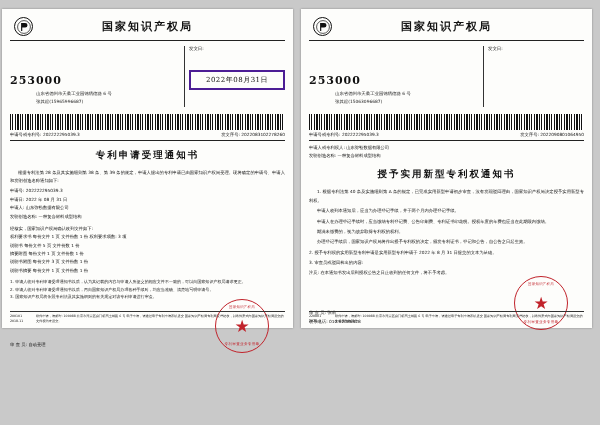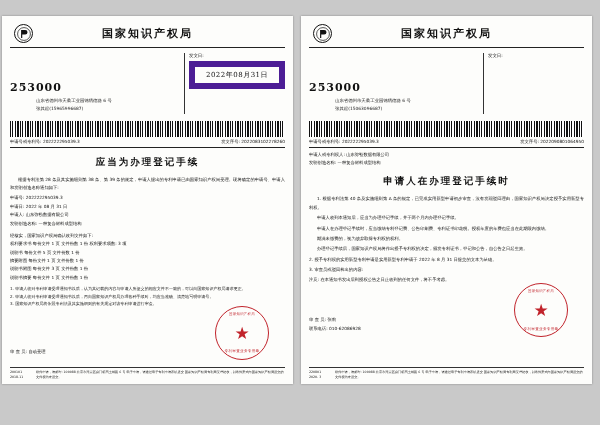--- a/index.html
+++ b/index.html
@@ -4,22 +4,22 @@
 <style>
   html,body{margin:0;padding:0;}
   body{
     width:600px;height:425px;
     background:#c9c9c9;
     font-family:"DejaVu Sans","Liberation Sans",sans-serif;
     overflow:hidden;
   }
   .sheet{
     position:absolute;
-    top:16px;
-    width:291px;height:368px;
+    top:9px;
+    width:291px;height:319px;
     background:#fdfdfb;
     box-shadow:0 0 2px rgba(0,0,0,.35);
     box-sizing:border-box;
     padding:6px 8px 4px 8px;
     font-size:4.2px;
     color:#111;
   }
   .sheet.left{left:2px;}
   .sheet.right{left:301px;}
 
@@ -56,22 +56,22 @@
   }
   .addr-lines{font-size:4.4px;line-height:1.9;color:#222;padding-left:26px;}
   .addr-right{
     width:96px;
     border-left:1px solid #333;
     padding-left:4px;
     display:flex;flex-direction:column;
   }
   .issue-label{font-size:4.4px;margin-bottom:3px;}
   .date-box{
-    margin-top:0;
-    border:6px solid #4c1d95;
+    margin-top:16px;
+    border:2px solid #4c1d95;
     text-align:center;
     font-size:7px;
     padding:3px 0;
     font-family:"DejaVu Serif","Liberation Serif",serif;
     letter-spacing:.5px;
   }
 
   
   .barcode{
     margin-top:7px;
@@ -174,21 +174,21 @@
       <div class="date-box">2022年08月31日</div>
     </div>
   </div>
 
   <div class="barcode"></div>
   <div class="bar-row">
     <div>申请号或专利号: 202222295039.3</div>
     <div>发文序号: 2022083102278260</div>
   </div>
 
-  <div class="doc-title">应当为办理登记手续</div>
+  <div class="doc-title">专利申请受理通知书</div>
 
   <div class="para indent">根据专利法第 28 条及其实施细则第 38 条、第 39 条的规定，申请人提出的专利申请已由国家知识产权局受理。现将确定的申请号、申请人和发明创造名称通知如下:</div>
   <div class="kv">申请号: 202222295039.3</div>
   <div class="kv">申请日: 2022 年 08 月 31 日</div>
   <div class="kv">申请人: 山东弥勒数据有限公司</div>
   <div class="kv">发明创造名称: 一种复合材料成型结构</div>
 
   <div class="section-gap"></div>
   <div class="kv">经核实，国家知识产权局确认收到文件如下:</div>
   <div class="kv">权利要求书 每份文件 1 页 文件份数 1 份 权利要求项数: 3 项</div>
@@ -248,21 +248,21 @@
 
   <div class="barcode"></div>
   <div class="bar-row">
     <div>申请号或专利号: 202222295039.3</div>
     <div>发文序号: 2022090801064950</div>
   </div>
 
   <div class="kv" style="margin-top:3px">申请人或专利权人: 山东弥勒数据有限公司</div>
   <div class="kv">发明创造名称: 一种复合材料成型结构</div>
 
-  <div class="doc-title">申请人在办理登记手续时</div>
+  <div class="doc-title">授予实用新型专利权通知书</div>
 
   <div class="para indent">1. 根据专利法第 40 条及实施细则第 ∆ 条的规定，已完成实用新型申请初步审查，没有发现驳回理由，国家知识产权局决定授予实用新型专利权。</div>
   <div class="para indent">申请人收到本通知后，应当为办理登记手续，并于两个月内办理登记手续。</div>
   <div class="para indent">申请人在办理登记手续时，应当缴纳专利登记费、公告印刷费、专利证书印花税。授权年度的年费也应当在此期限内缴纳。</div>
   <div class="para indent">期满未缴费的，视为放弃取得专利权的权利。</div>
   <div class="para indent">办理登记手续后，国家知识产权局将作出授予专利权的决定，颁发专利证书，登记和公告，自公告之日起生效。</div>
   <div class="para">2. 授予专利权的实用新型专利申请是实用新型专利申请于 2022 年 8 月 31 日提交的文本为基础。</div>
   <div class="para">3. 审查员或驳回检出的内容:</div>
   <div class="para">注意: 在本通知书发出后到授权公告之日止收到的任何文件，将不予考虑。</div>
 

